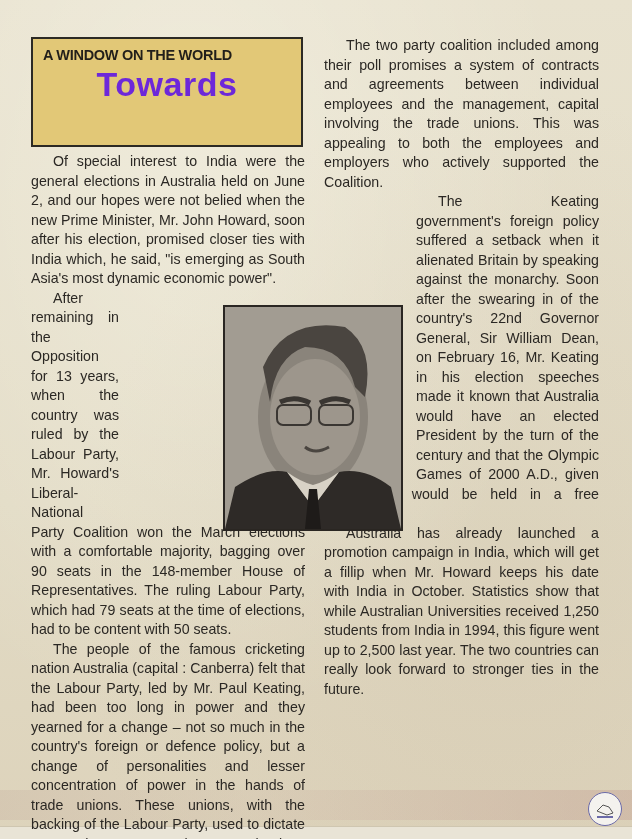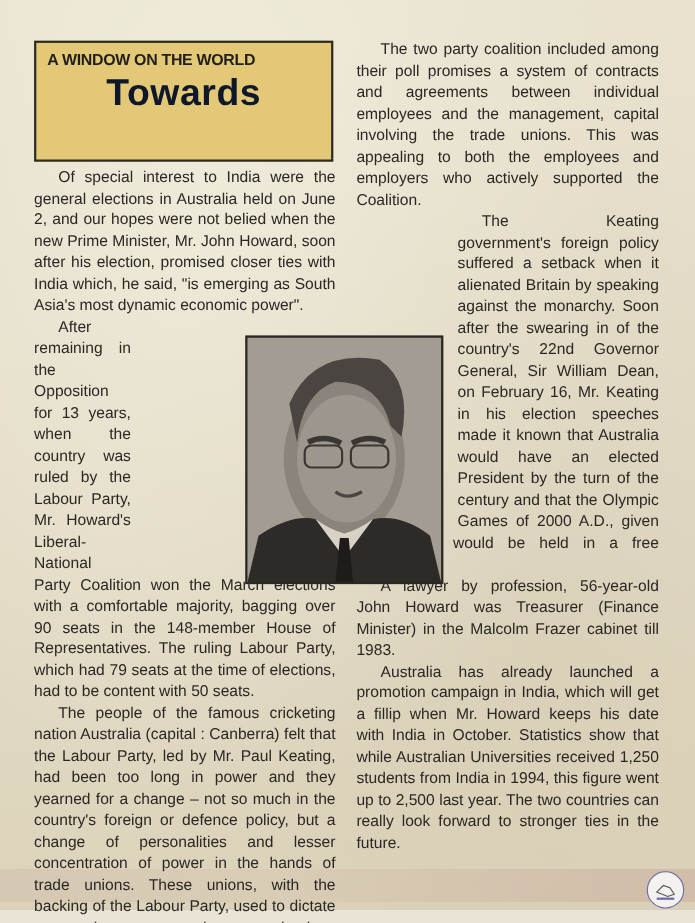--- a/index.html
+++ b/index.html
@@ -29,21 +29,21 @@
     background: #e2c877;
     border: 2px solid #2c2a24;
     box-sizing: border-box;
   }
   .kicker {
     position: absolute; left: 10px; top: 8px;
     font-weight: bold; font-size: 14.5px; letter-spacing: -0.3px; color: #221f1a;
   }
   .title {
     position: absolute; left: 0; right: 0; top: 28px; text-align: center;
-    font-weight: bold; font-size: 34px; line-height: 34px; color: #0f172a;
+    font-weight: bold; font-size: 34px; line-height: 34px; color: #6d28d9;
     letter-spacing: 0.5px;
   }
   .col {
     position: absolute; font-size: 14.2px; line-height: 19.5px;
     text-align: justify; color: #2b2824;
   }
   .col p { margin: 0; text-indent: 22px; }
   .col .noindent { text-indent: 0; }
   .col-left { left: 31px; top: 152px; width: 274px; }
   .col-right { left: 324px; top: 36px; width: 275px; }
@@ -81,21 +81,20 @@
       <div class="wrap-left"></div>
       <p>After remaining in the Opposition for 13 years, when the country was ruled by the Labour Party, Mr. Howard's Liberal-National Party Coalition won the March elections with a comfortable majority, bagging over 90 seats in the 148-member House of Representatives. The ruling Labour Party, which had 79 seats at the time of elections, had to be content with 50 seats.</p>
     </div>
     <p>The people of the famous cricketing nation Australia (capital : Canberra) felt that the Labour Party, led by Mr. Paul Keating, had been too long in power and they yearned for a change – not so much in the country's foreign or defence policy, but a change of personalities and lesser concentration of power in the hands of trade unions. These unions, with the backing of the Labour Party, used to dictate terms whenever a settlement took place between employees and employ-</p>
   </div>
 
   <div class="col col-right">
     <p>The two party coalition included among their poll promises a system of contracts and agreements between individual employees and the management, capital involving the trade unions. This was appealing to both the employees and employers who actively supported the Coalition.</p>
     <div class="wrap-right" style="margin-top: 54px; height: 228px;"></div>
       <p id="wrap-para">The Keating government's foreign policy suffered a setback when it alienated Britain by speaking against the monarchy. Soon after the swearing in of the country's 22nd Governor General, Sir William Dean, on February 16, Mr. Keating in his election speeches made it known that Australia would have an elected President by the turn of the century and that the Olympic Games of 2000 A.D., given to Sydney, would be held in a free Republic.</p>
-    <p>A lawyer by profession, 56-year-old John Howard was Treasurer (Finance Minister) in the Malcolm Frazer cabinet till 1983.</p>
     <p>Australia has already launched a promotion campaign in India, which will get a fillip when Mr. Howard keeps his date with India in October. Statistics show that while Australian Universities received 1,250 students from India in 1994, this figure went up to 2,500 last year. The two countries can really look forward to stronger ties in the future.</p>
   </div>
 
   <div class="photo">
     <svg width="176" height="222" viewBox="0 0 176 222">
       <defs>
         <filter id="grain">
             <feTurbulence type="fractalNoise" baseFrequency="0.9" numOctaves="2" result="n"></feTurbulence>
             <feColorMatrix type="saturate" values="0"></feColorMatrix>
             <feComponentTransfer>

